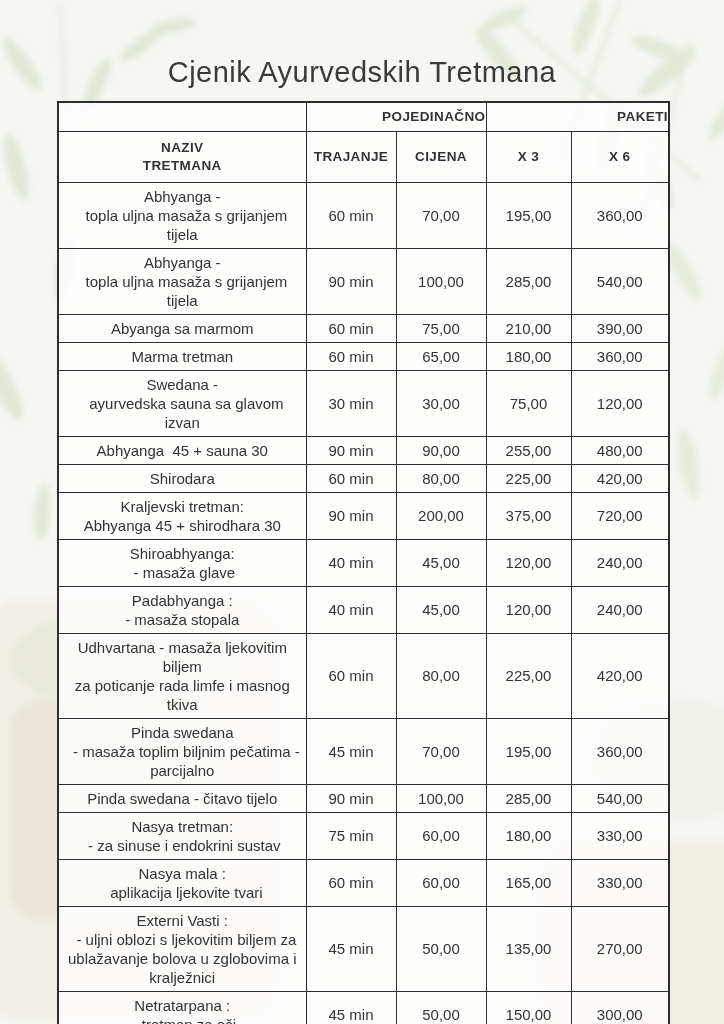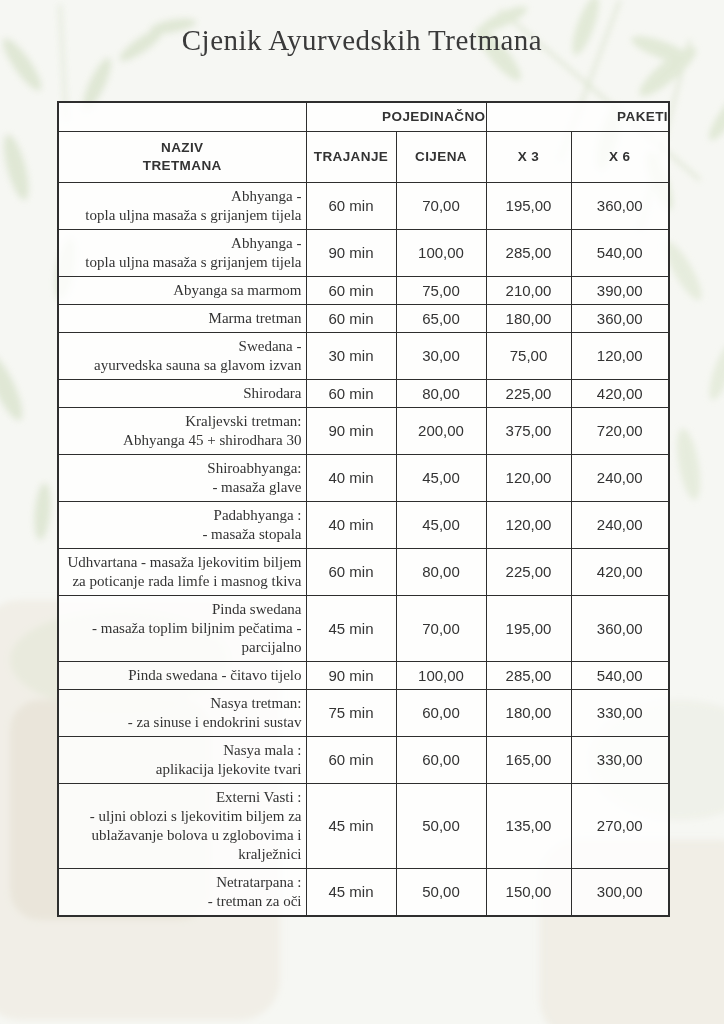--- a/index.html
+++ b/index.html
@@ -18,28 +18,27 @@
     color:var(--text);
     overflow:hidden;
   }
   .bg-foliage{
     position:absolute;inset:0;
     width:724px;height:1024px;
     z-index:0;
   }
   .page-title{
     position:absolute;
-    top:24px;left:0;right:0;
+    top:56px;left:0;right:0;
     text-align:center;
     font-size:29px;
     font-weight:400;
     letter-spacing:0.5px;
     color:#3a3a3a;
     z-index:2;
-    font-family:Liberation Serif, serif;
   }
   table.price-table{
     position:absolute;
     left:57px;top:101px;
     width:611px;
     border-collapse:collapse;
     z-index:2;
     table-layout:fixed;
   }
   .price-table col.c-name{width:248px;}
@@ -57,24 +56,23 @@
   .price-table{border:2px solid var(--border);}
   .price-table th{
     font-weight:700;
     font-size:13.5px;
     text-align:center;
     letter-spacing:0.4px;
   }
   .hdr-group th{height:29px;text-align:right;}
   .hdr-cols th{height:51px;}
   td.name{
-    text-align:right;
+    text-align:center;
     padding:4px 4px 4px 4px;
     white-space:pre-wrap;
-    font-family:Liberation Serif, serif;
   }
   td.num{
     text-align:center;
     padding:4px 2px;
   }
   .naziv-lines{display:block;line-height:18px;}
 </style>
 </head>
 <body>
 
@@ -190,20 +188,27 @@
       </tr>
       <tr>
         <td class="name">Swedana -
   ayurvedska sauna sa glavom izvan</td>
         <td class="num">30 min</td>
         <td class="num">30,00</td>
         <td class="num">75,00</td>
         <td class="num">120,00</td>
       </tr>
       <tr>
+        <td class="name">Abhyanga  45 + sauna 30</td>
+        <td class="num">90 min</td>
+        <td class="num">90,00</td>
+        <td class="num">255,00</td>
+        <td class="num">480,00</td>
+      </tr>
+      <tr>
         <td class="name">Shirodara</td>
         <td class="num">60 min</td>
         <td class="num">80,00</td>
         <td class="num">225,00</td>
         <td class="num">420,00</td>
       </tr>
       <tr>
         <td class="name">Kraljevski tretman:
 Abhyanga 45 + shirodhara 30</td>
         <td class="num">90 min</td>

